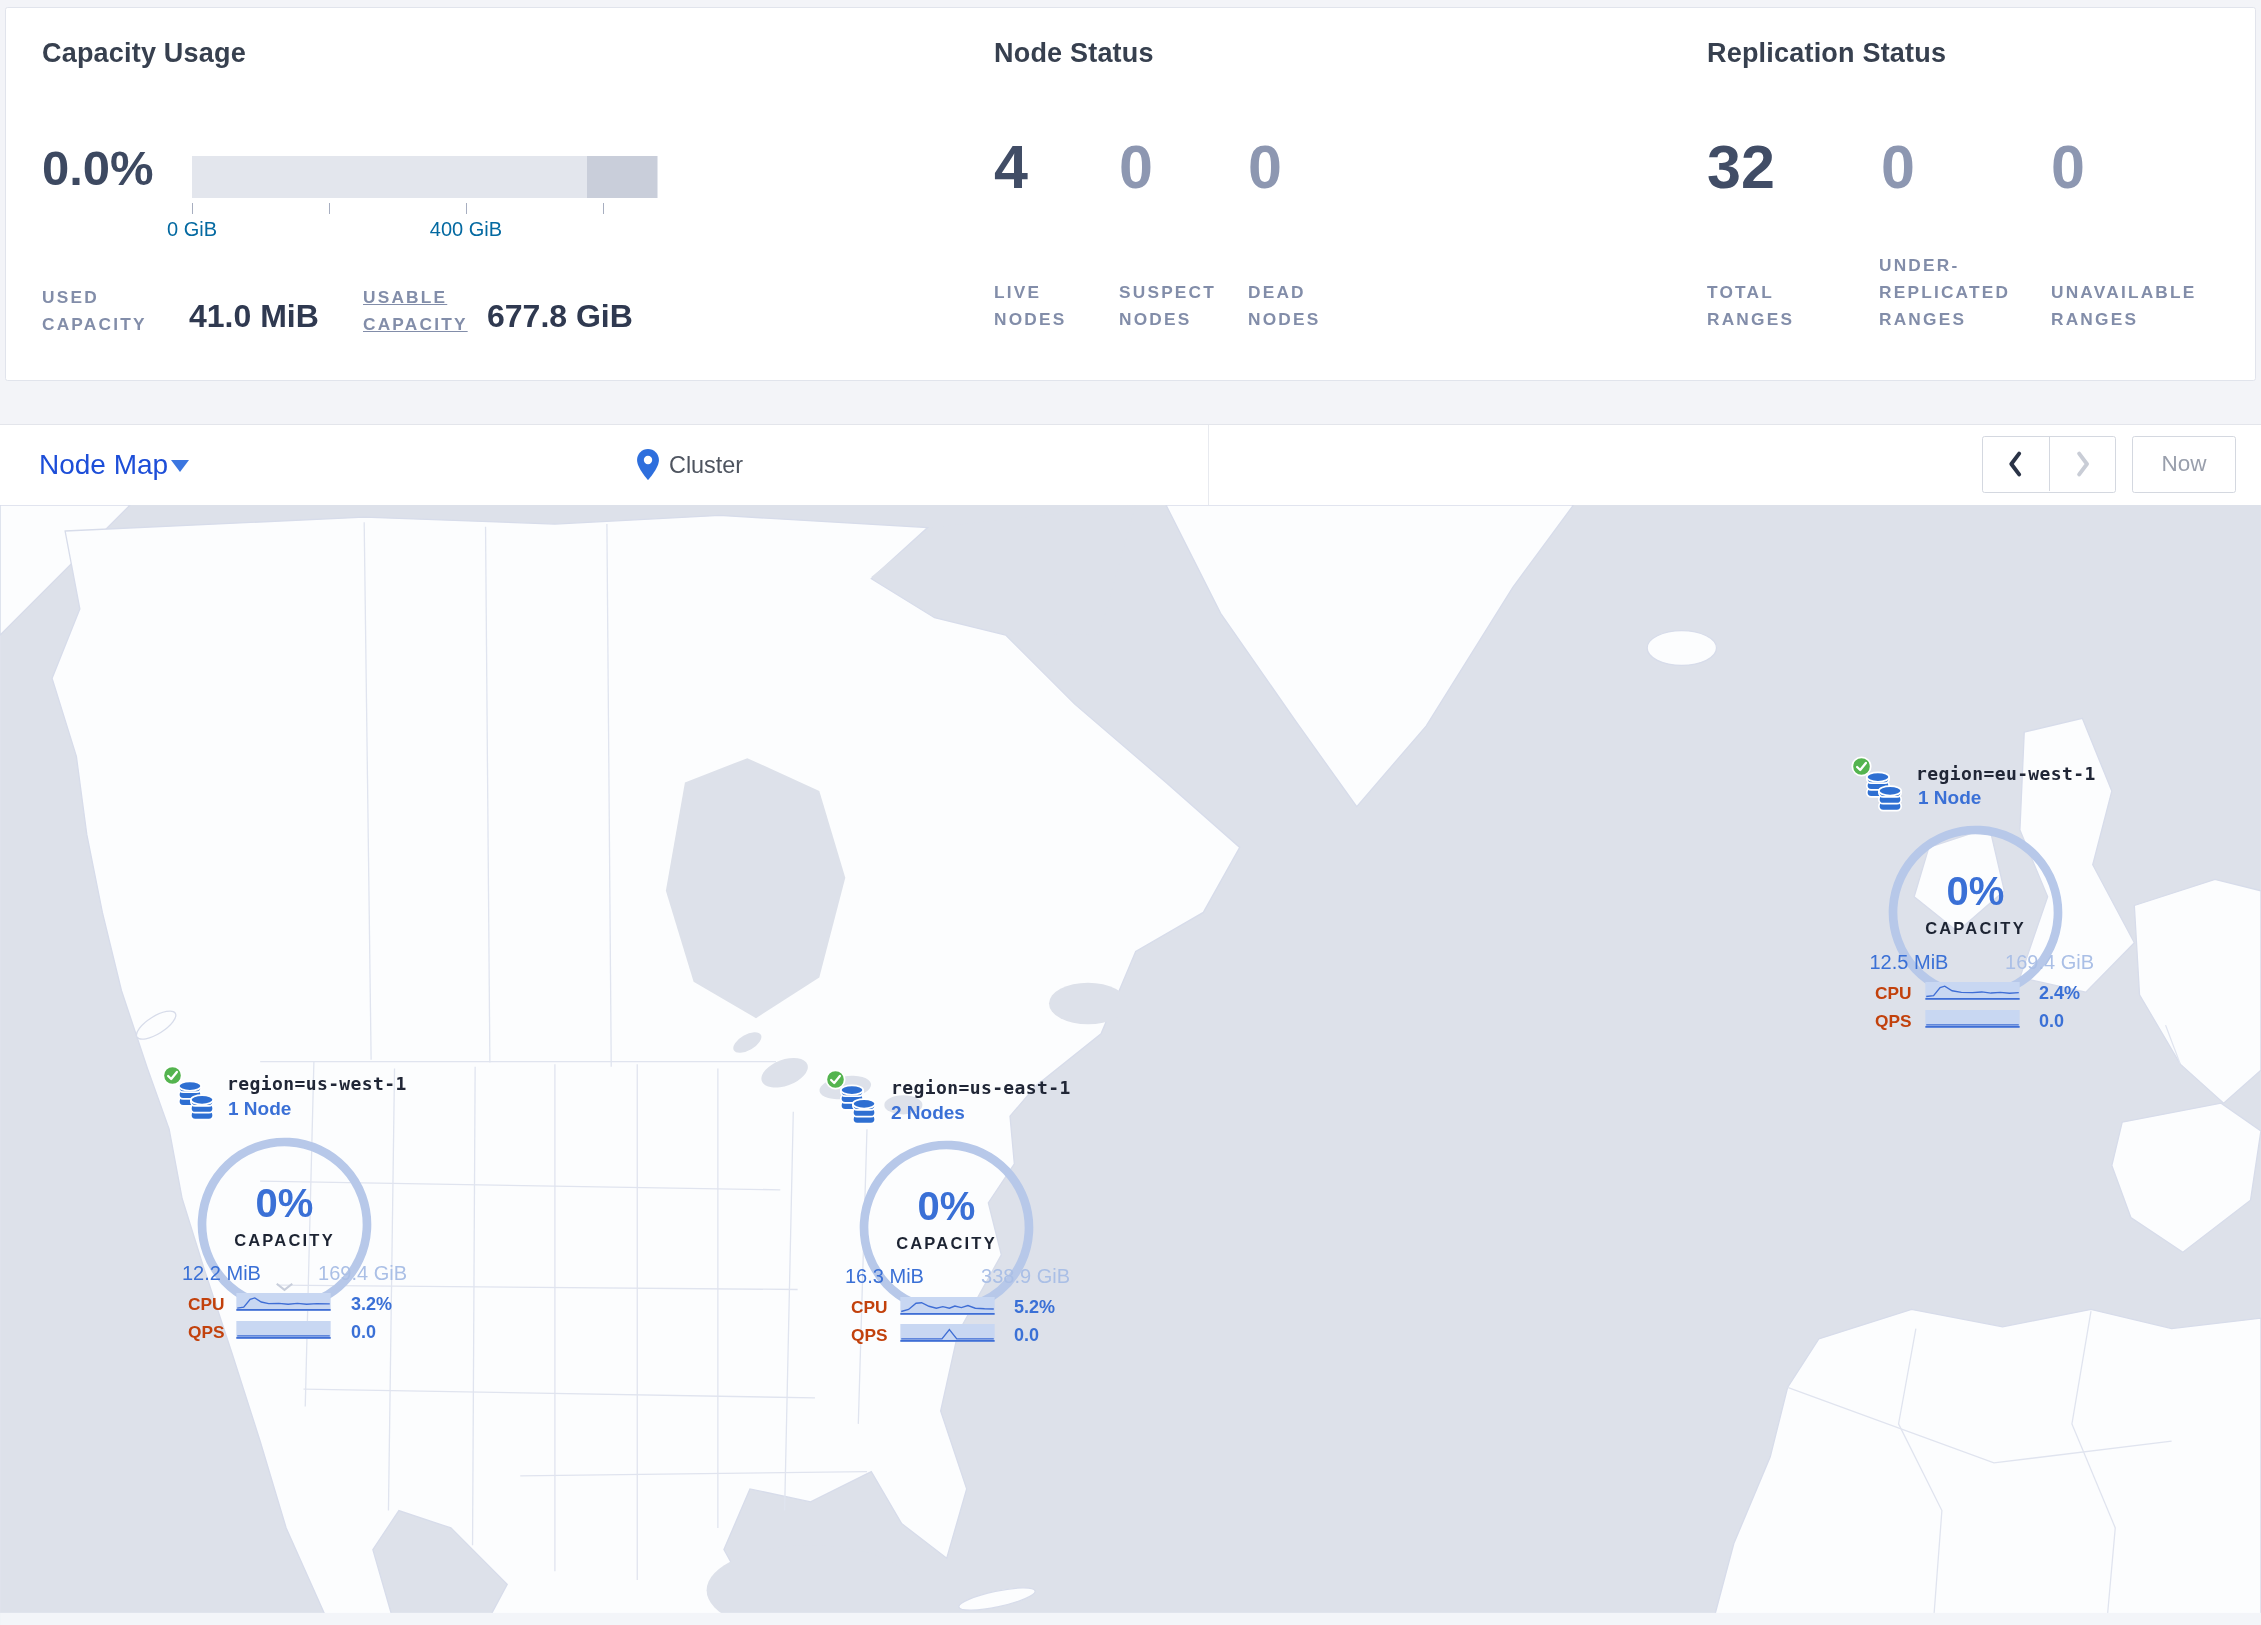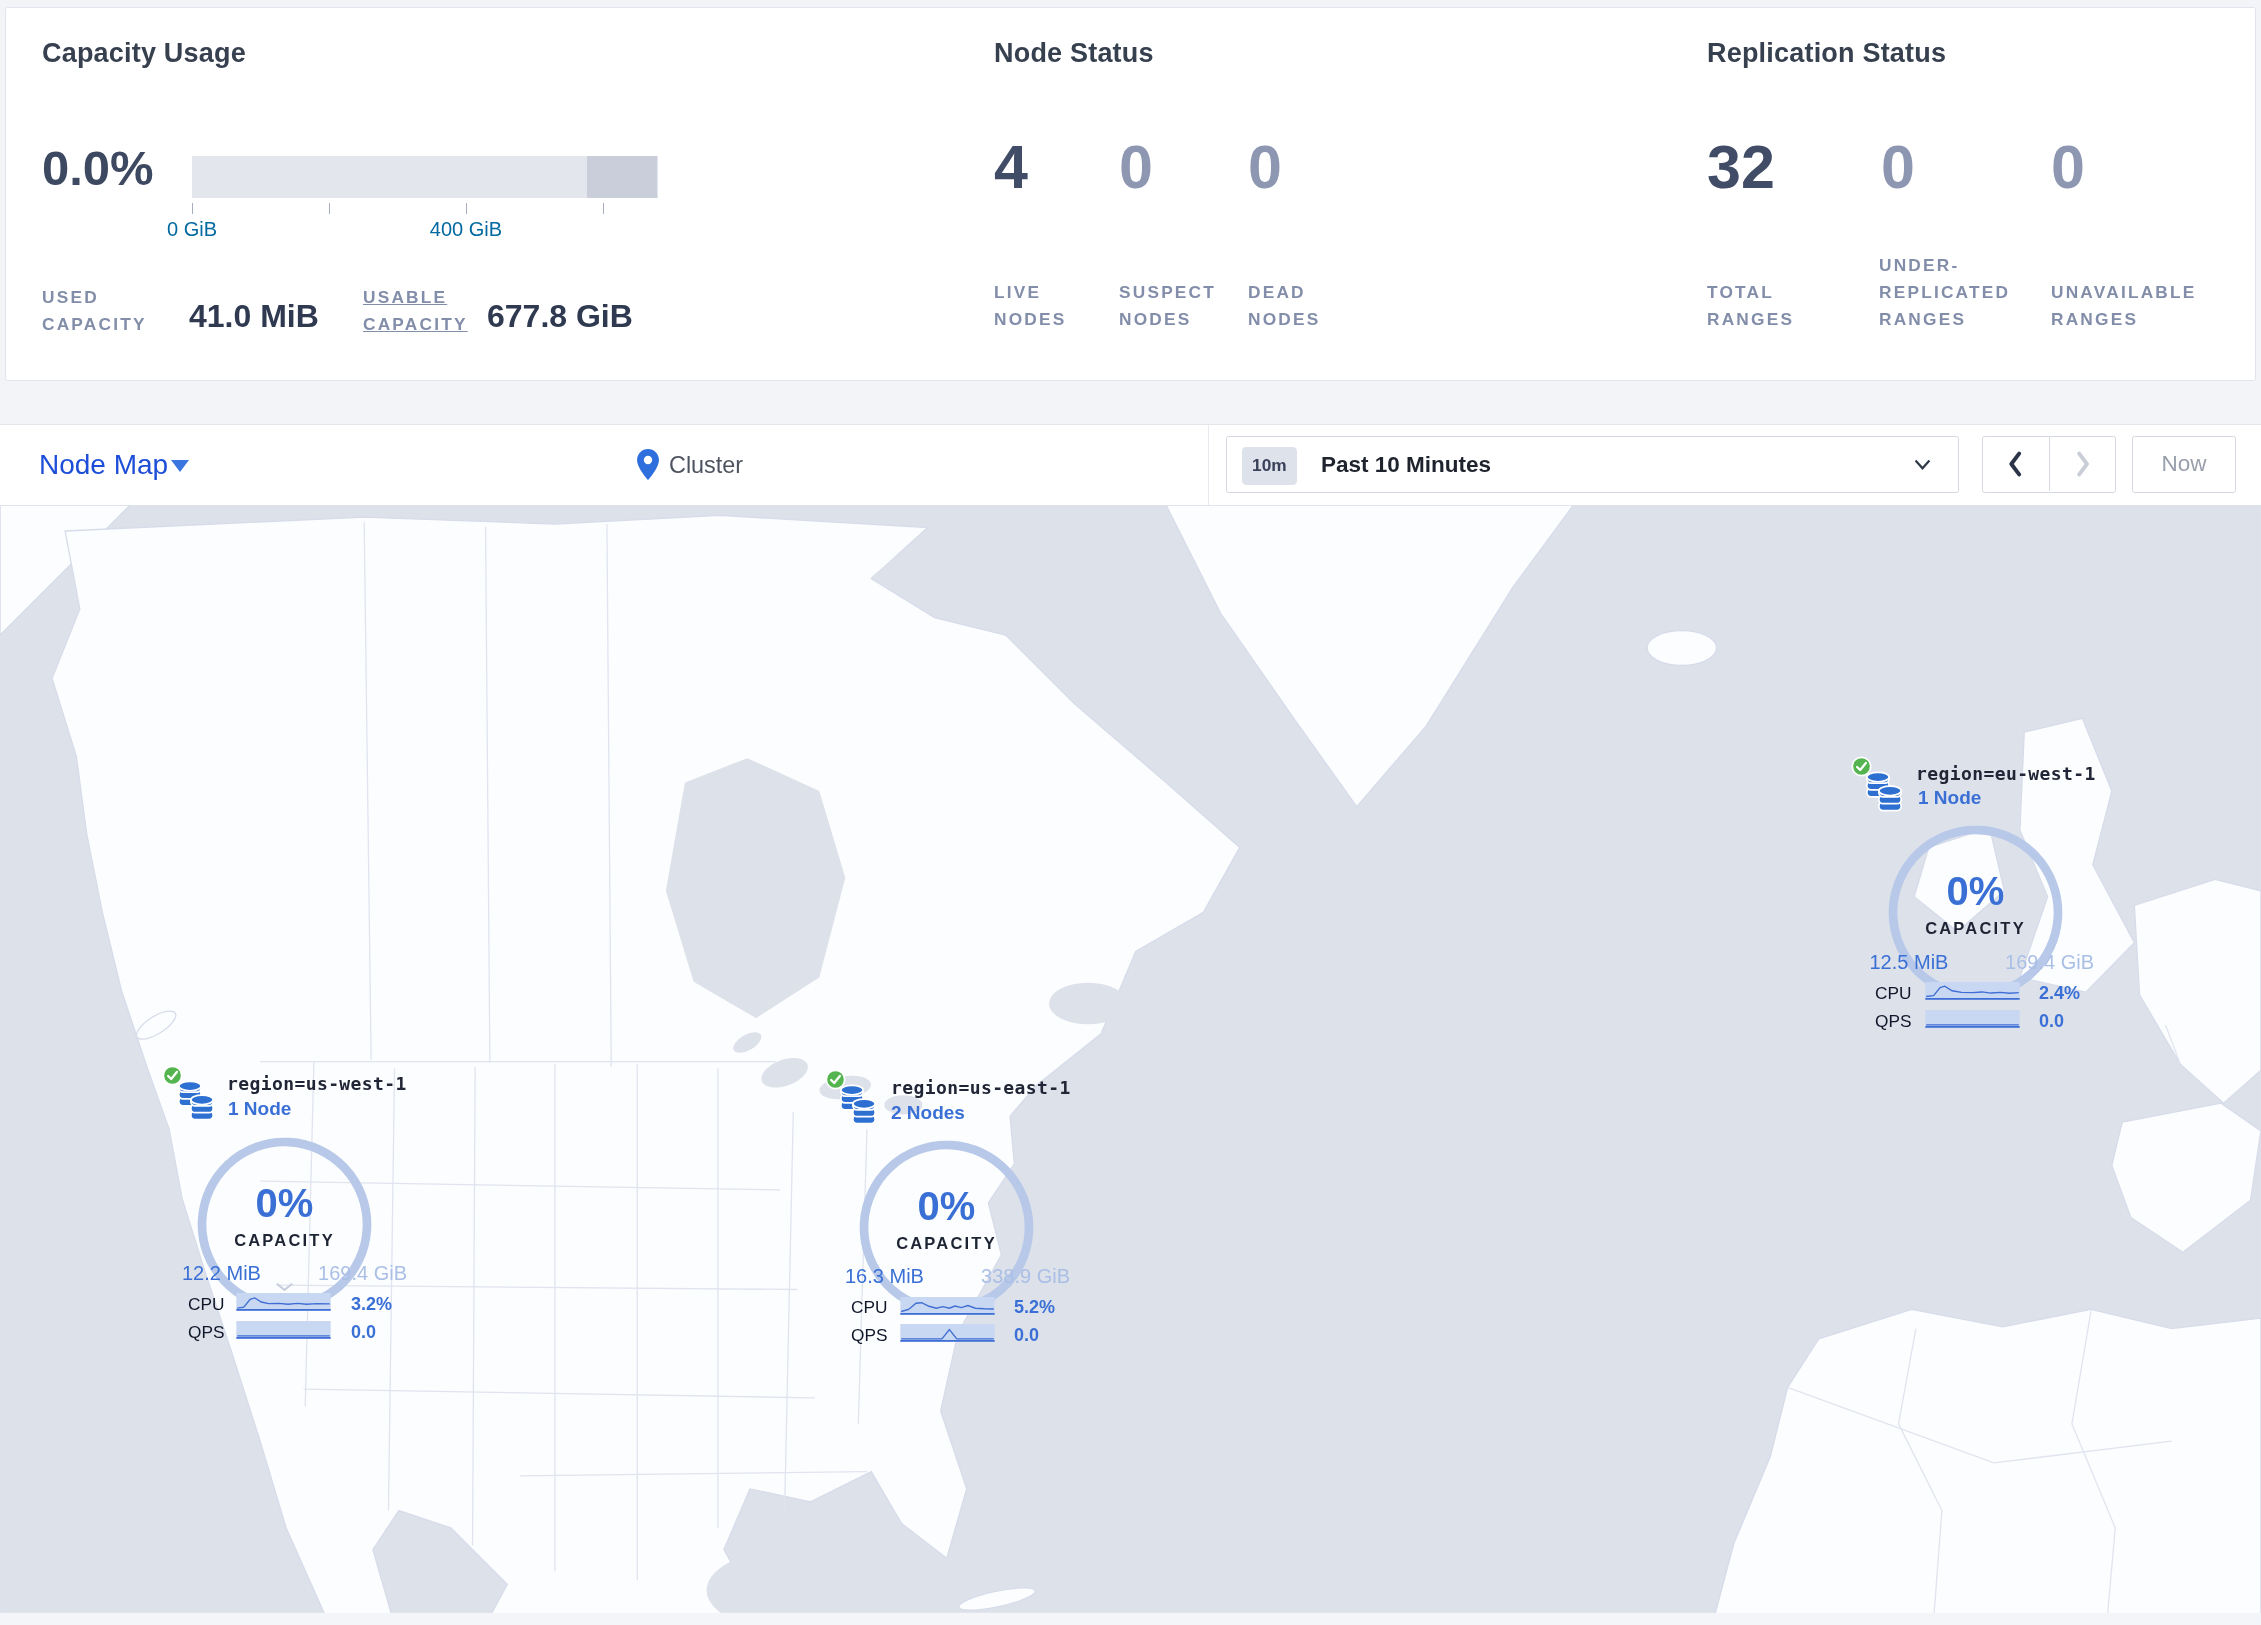--- a/index.html
+++ b/index.html
@@ -28,21 +28,21 @@
   .now-label{font-size:22.5px;font-weight:normal;color:#999fac;}
   .caret-down{width:0;height:0;border-left:9.5px solid transparent;border-right:9.5px solid transparent;
               border-top:12px solid #3b76e0;}
   .badge-title{font-family:"DejaVu Sans Mono",monospace;font-size:18px;font-weight:bold;
                color:#202636;letter-spacing:0.4px;white-space:nowrap;}
   .badge-sub{font-size:19px;font-weight:bold;color:#3a70d6;}
   .gauge-pct{font-size:40px;font-weight:bold;color:#3a70d6;text-align:center;width:191px;}
   .gauge-cap{font-size:16.5px;font-weight:bold;letter-spacing:2.2px;color:#1d2433;text-align:center;width:191px;}
   .cap-used{font-size:20px;color:#3a70d6;}
   .cap-total{font-size:20px;color:#aabfe6;text-align:right;}
-  .row-label{font-size:17.3px;font-weight:normal;color:#0f172a;}
+  .row-label{font-size:17.3px;font-weight:bold;color:#c2410c;}
   .row-value{font-size:18px;font-weight:bold;color:#3a70d6;}
   .vdiv{width:0.9px;background:#e8eaef;}
 </style>
 </head>
 <body>
 
 <div class="page">
 
   <div class="abs card" style="left:5.2px;top:7px;width:2249px;height:372px;"></div>
 
@@ -82,27 +82,20 @@
   <div class="abs blue-link" style="left:39px;top:449px;">Node Map</div>
   <div class="abs caret-down" style="left:171px;top:460px;"></div>
   <div class="abs vdiv" style="left:1208px;top:425px;height:80px;"></div>
 
   <svg class="abs" style="left:637px;top:449px;" width="22" height="31" viewBox="0 0 24 34">
     <path d="M12 0 C5.4 0 0 5.4 0 12 C0 21 12 34 12 34 C12 34 24 21 24 12 C24 5.4 18.6 0 12 0 Z" fill="#2e6fdd"></path>
     <circle cx="12" cy="12" r="4.6" fill="#ffffff"></circle>
   </svg>
   <div class="abs crumb" style="left:669px;top:452px;">Cluster</div>
 
-  <div class="abs ctrl" style="left:1226px;top:436px;width:733px;height:57px;">
-    <span class="time-badge abs" style="left:14.7px;top:9.5px;">10m</span>
-    <span class="time-label abs" style="left:94px;top:14.7px;">Past 10 Minutes</span>
-    <svg class="abs" style="left:685px;top:20px;" width="21" height="15.6" viewBox="0 0 24 18">
-      <polyline points="4,4 12,13 20,4" fill="none" stroke="#2f3847" stroke-width="2.5"></polyline>
-    </svg>
-  </div>
 
   <div class="abs ctrl" style="left:1982px;top:436px;width:134px;height:57px;">
     <div class="abs" style="left:0;top:0;width:66px;height:54px;">
       <svg class="abs" style="left:24px;top:14px;" width="17.3" height="26" viewBox="0 0 20 30">
         <polyline points="14,3 5,15 14,27" fill="none" stroke="#2a3347" stroke-width="4.5" stroke-linecap="round" stroke-linejoin="round"></polyline>
       </svg>
     </div>
     <div class="abs vdiv" style="left:66px;top:0;height:54px;background:#d4d8e0;"></div>
     <div class="abs" style="left:67px;top:0;width:66px;height:54px;">
       <svg class="abs" style="left:24px;top:14px;" width="17.3" height="26" viewBox="0 0 20 30">

